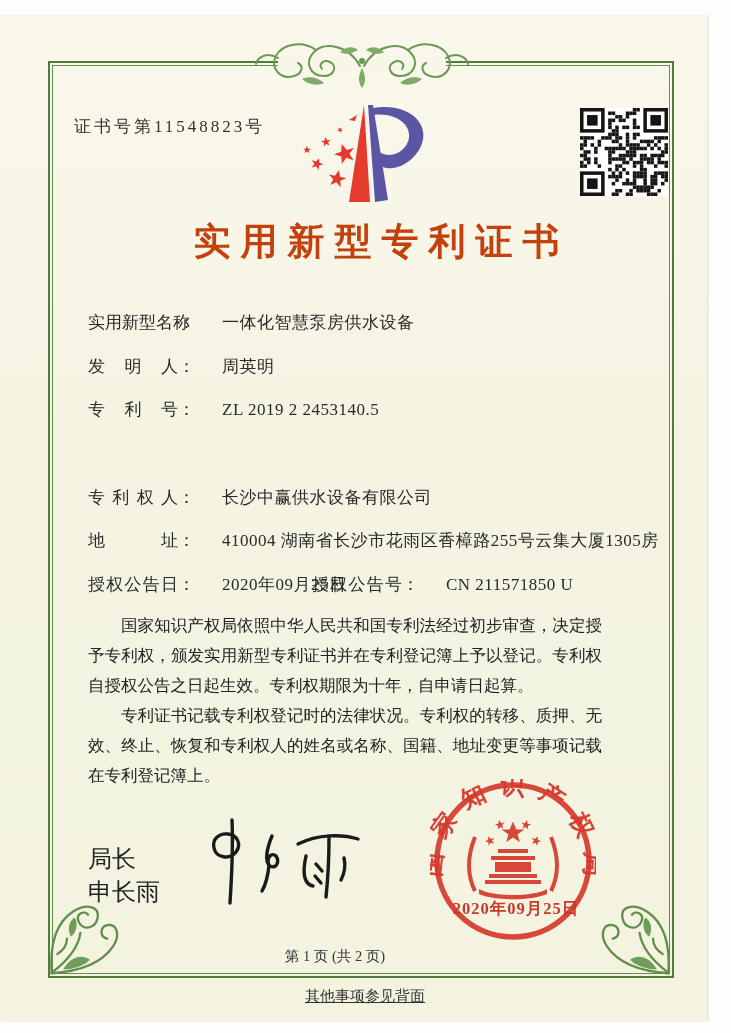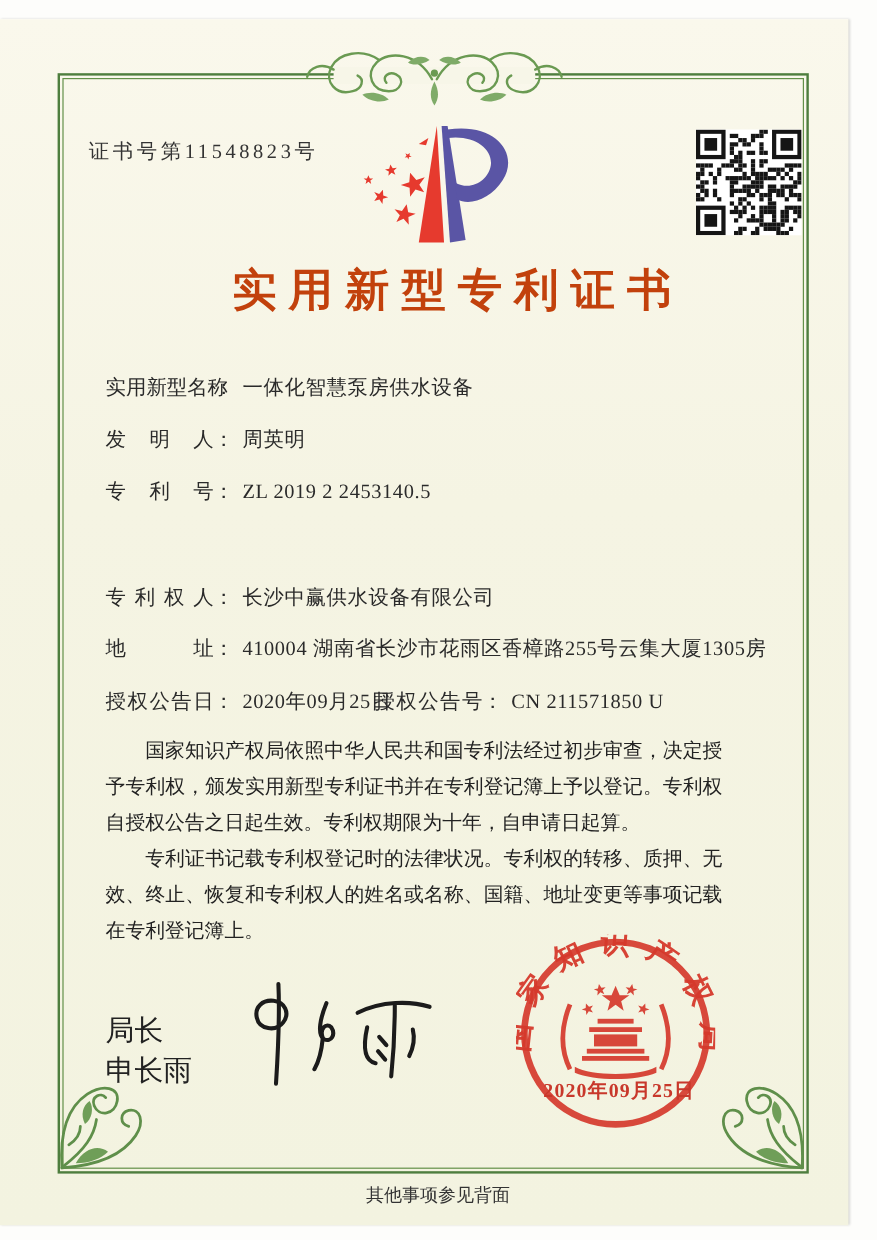--- a/index.html
+++ b/index.html
@@ -13,28 +13,28 @@
   .frame-inner{position:absolute;left:2px;top:2px;right:2px;bottom:2px;
          border:1px solid #639049;}
   .abs{position:absolute;}
   .certno{left:74px;top:115px;font-size:17px;letter-spacing:3px;color:#333;}
   .title{left:0;top:217px;width:707px;text-align:center;font-size:37px;
          font-weight:bold;letter-spacing:10px;color:#c2410c;padding-left:28px;}
   .frow{left:88px;font-size:17px;white-space:nowrap;color:#2a2a2a;}
   .flabel{display:inline-block;width:90px;text-align:justify;text-align-last:justify;
           vertical-align:bottom;}
   .fcolon{display:inline-block;margin-right:7px;}
-  .fvalue{letter-spacing:.5px;}
+  .fvalue{letter-spacing:.5px;margin-left:20px;}
   .grant2{position:absolute;left:224px;top:0;}
   .paras{left:88px;top:611px;width:514px;font-size:16.5px;line-height:30px;
          color:#222;text-align:justify;}
   .paras p{margin:0;text-indent:2em;}
   .signer{left:88px;font-size:24px;color:#222;}
   .pageline{left:250px;top:947px;width:170px;text-align:center;font-size:14.5px;color:#333;}
-  .note{left:265px;top:987px;width:200px;text-align:center;font-size:15px;color:#333;}
+  .note{left:265px;top:987px;width:200px;text-align:center;font-size:15px;color:#333;text-decoration:underline;}
   .sealdate{left:436px;top:898px;width:160px;text-align:center;font-size:16.5px;
             color:#c8382b;letter-spacing:1px;font-weight:bold;}
   svg{display:block;}
 </style>
 </head>
 <body>
 
 <div class="stage">
   <div class="paper abs"></div>
 
@@ -385,14 +385,15 @@
       <rect x="-18" y="-5" width="36" height="10"></rect>
       <rect x="-24" y="7" width="48" height="4"></rect>
       <rect x="-28" y="13" width="56" height="4"></rect>
       <path d="M-34,22 C-20,30 20,30 34,22 L34,27 C18,34 -18,34 -34,27 Z"></path>
       <path d="M-38,-30 C-46,-10 -46,8 -38,24" stroke="#d5392c" stroke-width="4" fill="none"></path>
       <path d="M38,-30 C46,-10 46,8 38,24" stroke="#d5392c" stroke-width="4" fill="none"></path>
     </g>
   </svg>
   <div class="abs sealdate">2020年09月25日</div>
 
+  <div class="abs pageline">第 1 页 (共 2 页)</div>
   <div class="abs note">其他事项参见背面</div>
 </div>
 
 </body></html>

